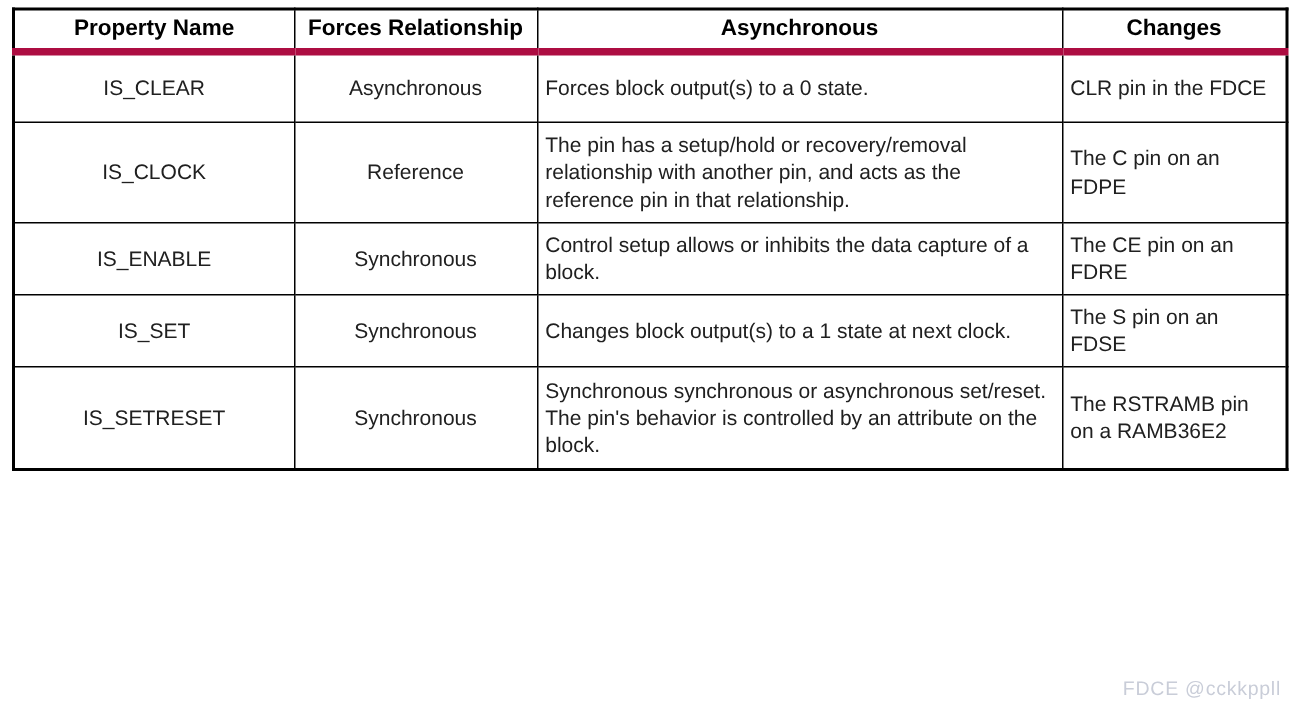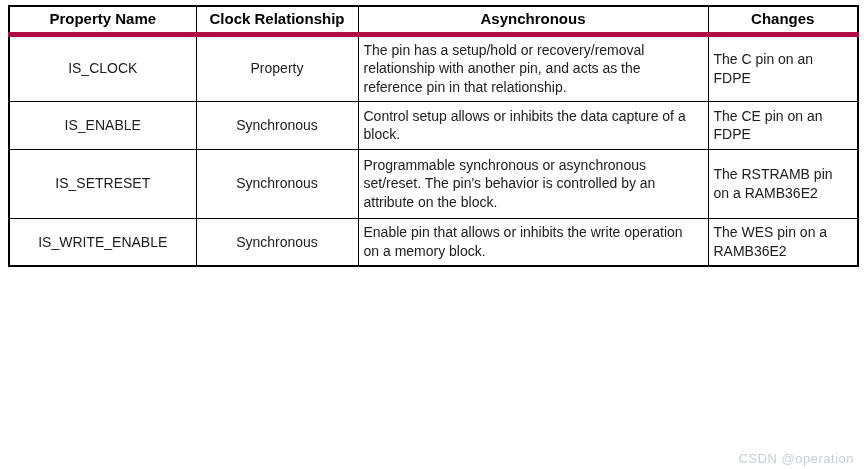--- a/index.html
+++ b/index.html
@@ -77,46 +77,52 @@
   <table class="props">
     <colgroup>
       <col class="c1">
         <col class="c2">
         <col class="c3">
         <col class="c4">
     </colgroup>
     <thead>
       <tr>
         <th>Property Name</th>
-        <th>Clock Relationship</th>
+        <th>Forces Relationship</th>
         <th>Asynchronous</th>
         <th>Changes</th>
       </tr>
     </thead>
     <tbody>
+      <tr class="r0">
+        <td class="center">IS_CLEAR</td>
+        <td class="center">Asynchronous</td>
+        <td class="left">Forces block output(s) to a 0 state.</td>
+        <td class="left">CLR pin in the FDCE</td>
+      </tr>
       <tr class="r1">
         <td class="center">IS_CLOCK</td>
-        <td class="center">Property</td>
+        <td class="center">Reference</td>
         <td class="left">The pin has a setup/hold or recovery/removal relationship with another pin, and acts as the reference pin in that relationship.</td>
         <td class="left">The C pin on an FDPE</td>
       </tr>
       <tr class="r2">
         <td class="center">IS_ENABLE</td>
         <td class="center">Synchronous</td>
         <td class="left">Control setup allows or inhibits the data capture of a block.</td>
-        <td class="left">The CE pin on an FDPE</td>
+        <td class="left">The CE pin on an FDRE</td>
+      </tr>
+      <tr class="r5">
+        <td class="center">IS_SET</td>
+        <td class="center">Synchronous</td>
+        <td class="left">Changes block output(s) to a 1 state at next clock.</td>
+        <td class="left">The S pin on an FDSE</td>
       </tr>
       <tr class="r6">
         <td class="center">IS_SETRESET</td>
         <td class="center">Synchronous</td>
-        <td class="left">Programmable synchronous or asynchronous set/reset. The pin's behavior is controlled by an attribute on the block.</td>
+        <td class="left">Synchronous synchronous or asynchronous set/reset. The pin's behavior is controlled by an attribute on the block.</td>
         <td class="left">The RSTRAMB pin on a RAMB36E2</td>
-      </tr>
-      <tr class="r7">
-        <td class="center">IS_WRITE_ENABLE</td>
-        <td class="center">Synchronous</td>
-        <td class="left">Enable pin that allows or inhibits the write operation on a memory block.</td>
-        <td class="left">The WES pin on a RAMB36E2</td>
       </tr>
     </tbody>
   </table>
-  <div class="watermark">CSDN @operation</div>
+  <div class="watermark">FDCE @cckkppll</div>
 </div>
 
 </body></html>

